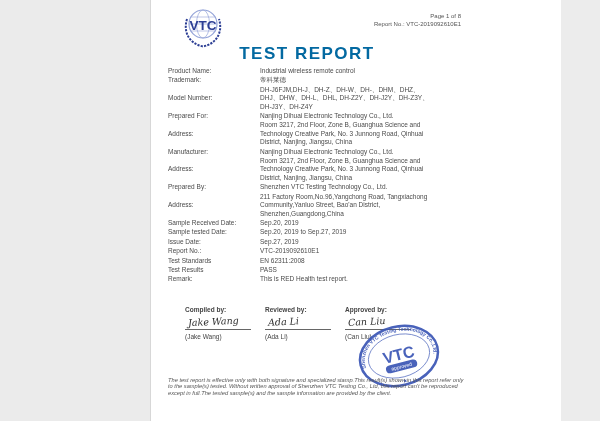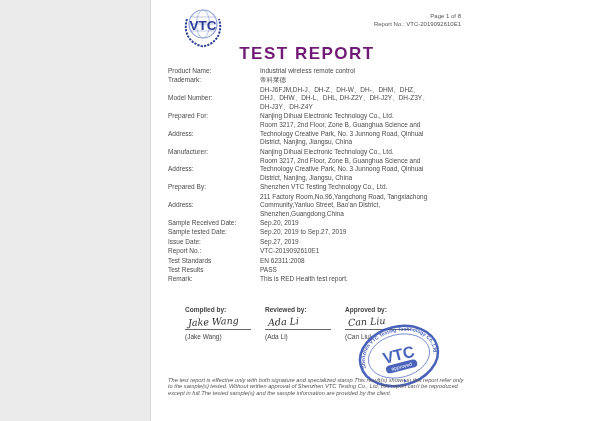--- a/index.html
+++ b/index.html
@@ -9,32 +9,32 @@
     background:#ececec;
     font-family:"Liberation Sans", sans-serif;
     overflow:hidden;
   }
   .backdrop-strip {
     position:absolute; left:0; top:0; width:151px; height:421px;
     background:#ebebeb;
     border-right:1px solid #d7d7d7;
   }
   .page {
-    position:absolute; left:151px; top:0; width:449px; height:421px;
+    position:absolute; left:151px; top:0; width:410px; height:421px;
     background:#ffffff;
   }
   .logo { position:absolute; left:30px; top:5px; width:44px; height:44px; }
   .header-right {
     position:absolute; left:150px; top:13px; width:160px;
     text-align:right; font-size:6px; line-height:7.5px; color:#555;
   }
   .title {
     position:absolute; left:0; top:44px; width:312px;
     text-align:center; font-size:17px; font-weight:bold;
-    letter-spacing:1.5px; color:#701a75;
+    letter-spacing:1.5px; color:#0369a1;
   }
   .fields { position:absolute; left:17px; top:67px; width:295px; }
   .field-row { display:flex; align-items:center; margin-bottom:1px; }
   .field-label {
     width:92px; flex:none;
     font-size:6.5px; line-height:8.4px; color:#4a4a4a;
   }
   .field-value {
     flex:1; max-width:178px;
     font-size:6.5px; line-height:8.4px; color:#4a4a4a;

